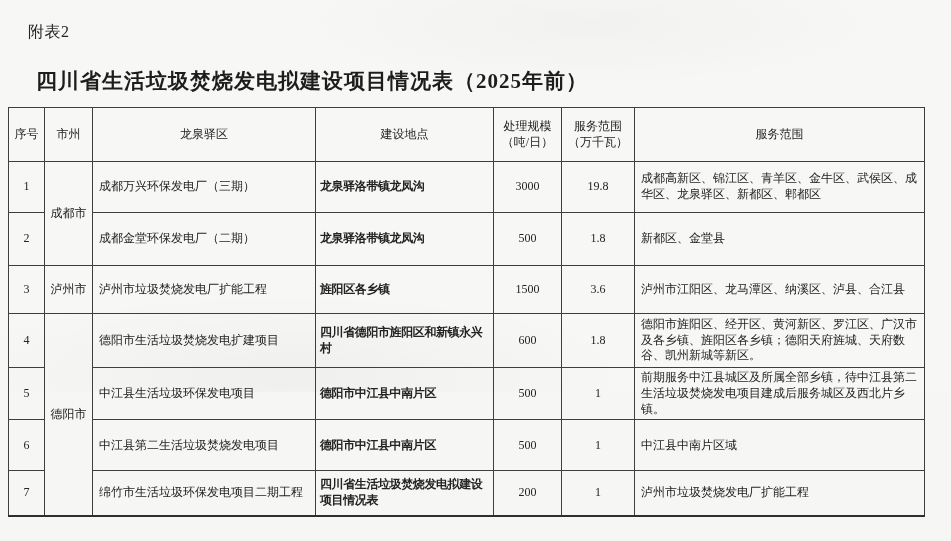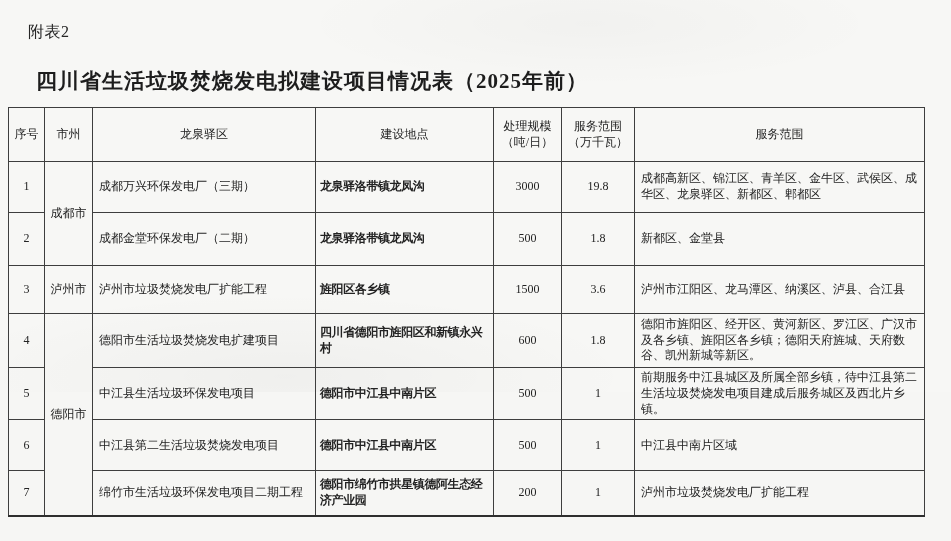--- a/index.html
+++ b/index.html
@@ -128,20 +128,20 @@
         <td class="c-no">6</td>
         <td class="c-proj">中江县第二生活垃圾焚烧发电项目</td>
         <td class="c-loc">德阳市中江县中南片区</td>
         <td class="c-scale">500</td>
         <td class="c-cap">1</td>
         <td class="c-serv">中江县中南片区域</td>
       </tr>
       <tr style="height:45px">
         <td class="c-no">7</td>
         <td class="c-proj">绵竹市生活垃圾环保发电项目二期工程</td>
-        <td class="c-loc">德阳市绵竹市拱星镇德阿生态经济产业园</td>
+        <td class="c-loc">四川省生活垃圾焚烧发电拟建设项目情况表</td>
         <td class="c-scale">200</td>
         <td class="c-cap">1</td>
         <td class="c-serv">泸州市垃圾焚烧发电厂扩能工程</td>
       </tr>
     </tbody>
   </table>
 </div>
 
 </body></html>

